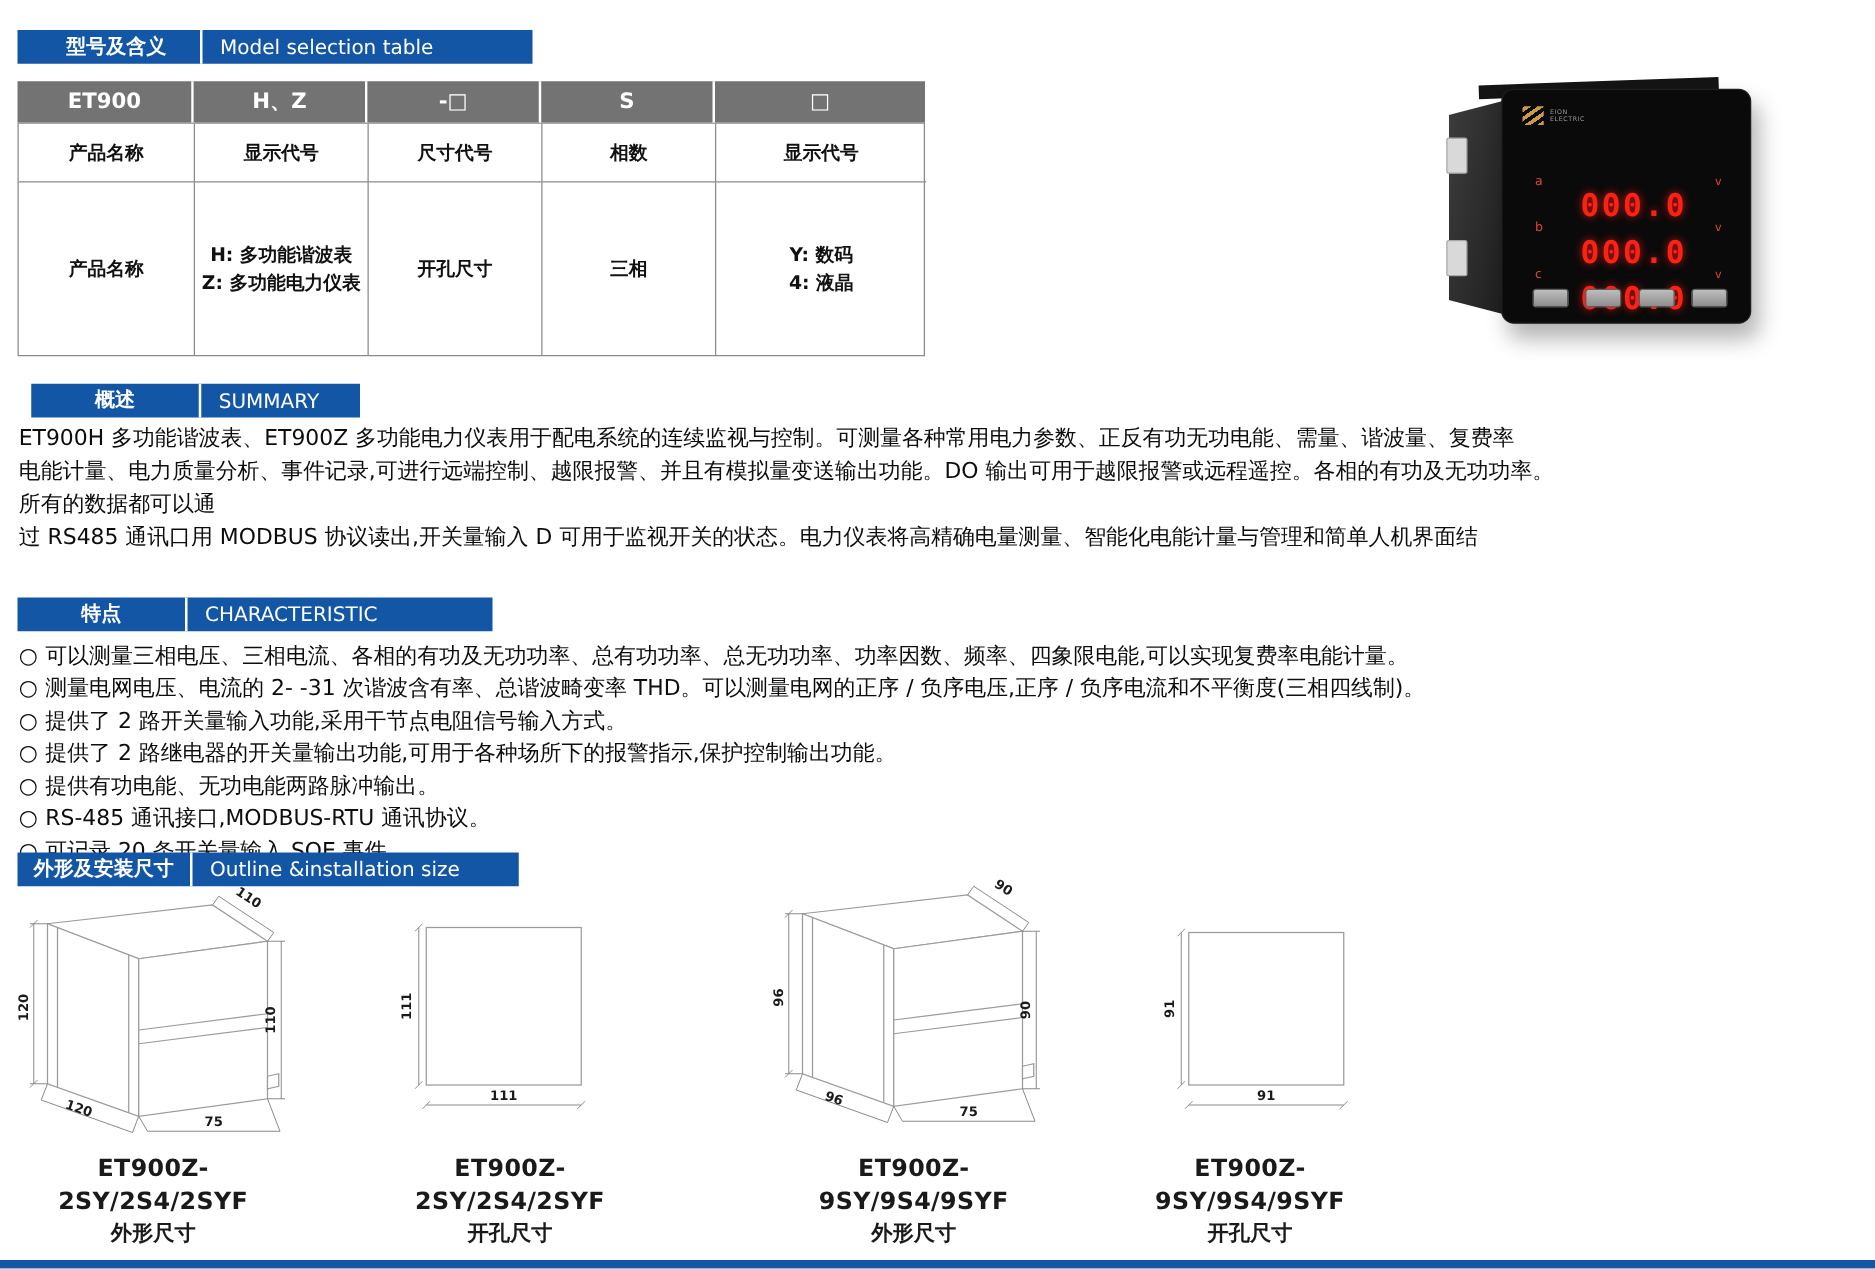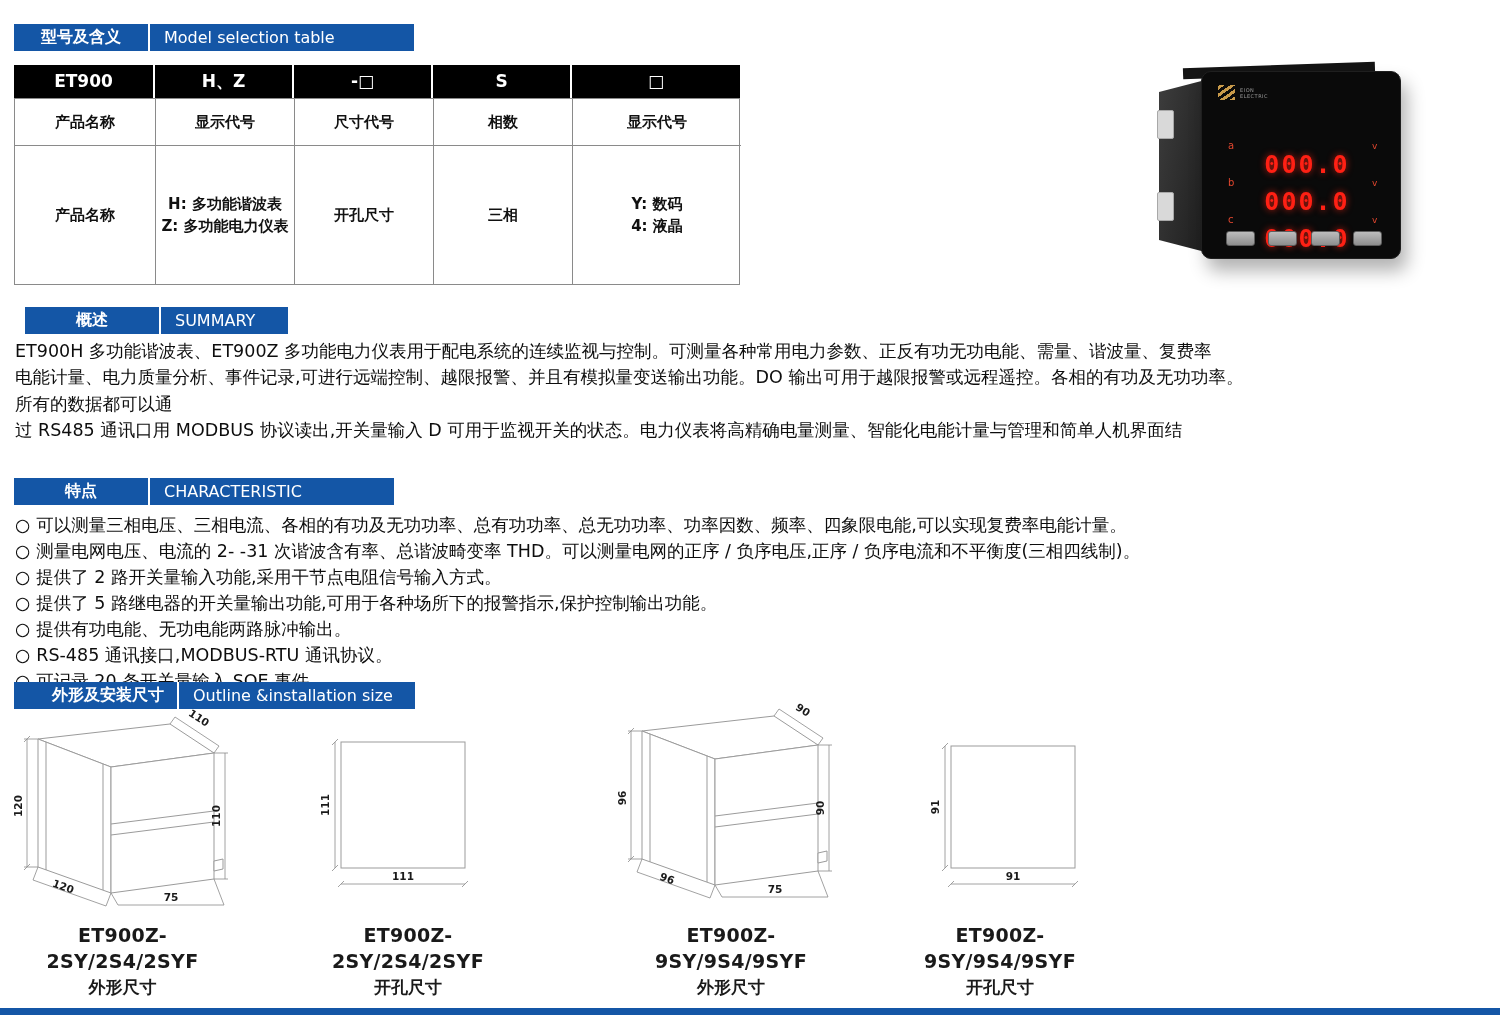--- a/index.html
+++ b/index.html
@@ -8,21 +8,21 @@
 
   
   .hbar{position:absolute;height:27px;background:#1456a6;display:flex;align-items:stretch;}
   .hbar .zh{width:134px;color:#fff;font-weight:bold;font-size:16px;display:flex;
             align-items:center;justify-content:center;border-right:2px solid #fff;}
   .hbar .en{color:#fff;font-size:16px;display:flex;align-items:center;padding:0 16px 0 14px;white-space:nowrap;}
 
   
   .mtable{position:absolute;left:14px;top:65px;width:726px;}
   .trow{display:grid;grid-template-columns:141px 139px 139px 139px 168px;}
-  .th{background:#000000;color:#fff;font-size:17px;font-weight:bold;text-align:center;
+  .th{background:#737373;color:#fff;font-size:17px;font-weight:bold;text-align:center;
       height:33px;line-height:33px;border-right:2px solid #fff;}
   .th:last-child{border-right:none;}
   .tbody{border:1px solid #8a8a8a;}
   .td{border-right:1px solid #8a8a8a;display:flex;flex-direction:column;align-items:center;
       justify-content:center;font-size:15px;font-weight:bold;text-align:center;line-height:22px;}
   .td:last-child{border-right:none;}
   .r-label .td{height:46px;border-bottom:1px solid #8a8a8a;}
   .r-body .td{height:138px;}
 
   
@@ -67,21 +67,21 @@
   .dlabel .m{font-size:19px;font-weight:bold;letter-spacing:.3px;line-height:26px;}
   .dlabel .c{font-size:17px;font-weight:bold;line-height:26px;}
 
   .footbar{position:absolute;left:0;bottom:0;width:100%;height:7px;background:#1456a6;}
 </style>
 </head>
 <body>
 
 <div class="page">
 
-  <div class="hbar" style="left:14px;top:24px;width:400px;">
+  <div class="hbar" style="left:14px;top:24px;width:400px;padding-left:12px;">
     <div class="zh">型号及含义</div>
     <div class="en">Model selection table</div>
   </div>
 
   <div class="mtable">
     <div class="trow">
       <div class="th">ET900</div>
       <div class="th">H、Z</div>
       <div class="th">-□</div>
       <div class="th">S</div>
@@ -162,28 +162,28 @@
   </div>
 
   <div class="hbar" style="left:14px;top:478px;width:380px;">
     <div class="zh">特点</div>
     <div class="en">CHARACTERISTIC</div>
   </div>
   <div class="bullets" style="top:512px;">
     <div class="li"><span class="dot">○</span><span>可以测量三相电压、三相电流、各相的有功及无功功率、总有功功率、总无功功率、功率因数、频率、四象限电能,可以实现复费率电能计量。</span></div>
     <div class="li"><span class="dot">○</span><span>测量电网电压、电流的 2- -31 次谐波含有率、总谐波畸变率 THD。可以测量电网的正序 / 负序电压,正序 / 负序电流和不平衡度(三相四线制)。</span></div>
     <div class="li"><span class="dot">○</span><span>提供了 2 路开关量输入功能,采用干节点电阻信号输入方式。</span></div>
-    <div class="li"><span class="dot">○</span><span>提供了 5 路继电器的开关量输出功能,可用于各种场所下的报警指示,保护控制输出功能。</span></div>
+    <div class="li"><span class="dot">○</span><span>提供了 2 路继电器的开关量输出功能,可用于各种场所下的报警指示,保护控制输出功能。</span></div>
     <div class="li"><span class="dot">○</span><span>提供有功电能、无功电能两路脉冲输出。</span></div>
     <div class="li"><span class="dot">○</span><span>RS-485 通讯接口,MODBUS-RTU 通讯协议。</span></div>
     <div class="li"><span class="dot">○</span><span>可记录 20 条开关量输入 SOE 事件。</span></div>
   </div>
 
   <div class="hbar" style="left:14px;top:682px;width:401px;">
-    <div class="zh" style="width:138px;padding-left:25px;">外形及安装尺寸</div>
+    <div class="zh" style="width:138px;">外形及安装尺寸</div>
     <div class="en">Outline &amp;installation size</div>
   </div>
 
   <div class="drawing" style="left:14px;top:708px;">
     <svg width="230" height="205" viewBox="0 0 230 205">
       <path class="face" d="M24,31 L156,16 L200,45 L97,59 Z"></path>
       <path class="face" d="M24,31 L97,59 L97,185 L24,159 Z"></path>
       <path class="face" d="M97,59 L200,45 L200,171 L97,185 Z"></path>
       <line class="edge" x1="32" y1="34" x2="32" y2="162"></line>
       <line class="edge" x1="89" y1="56" x2="89" y2="182"></line>

